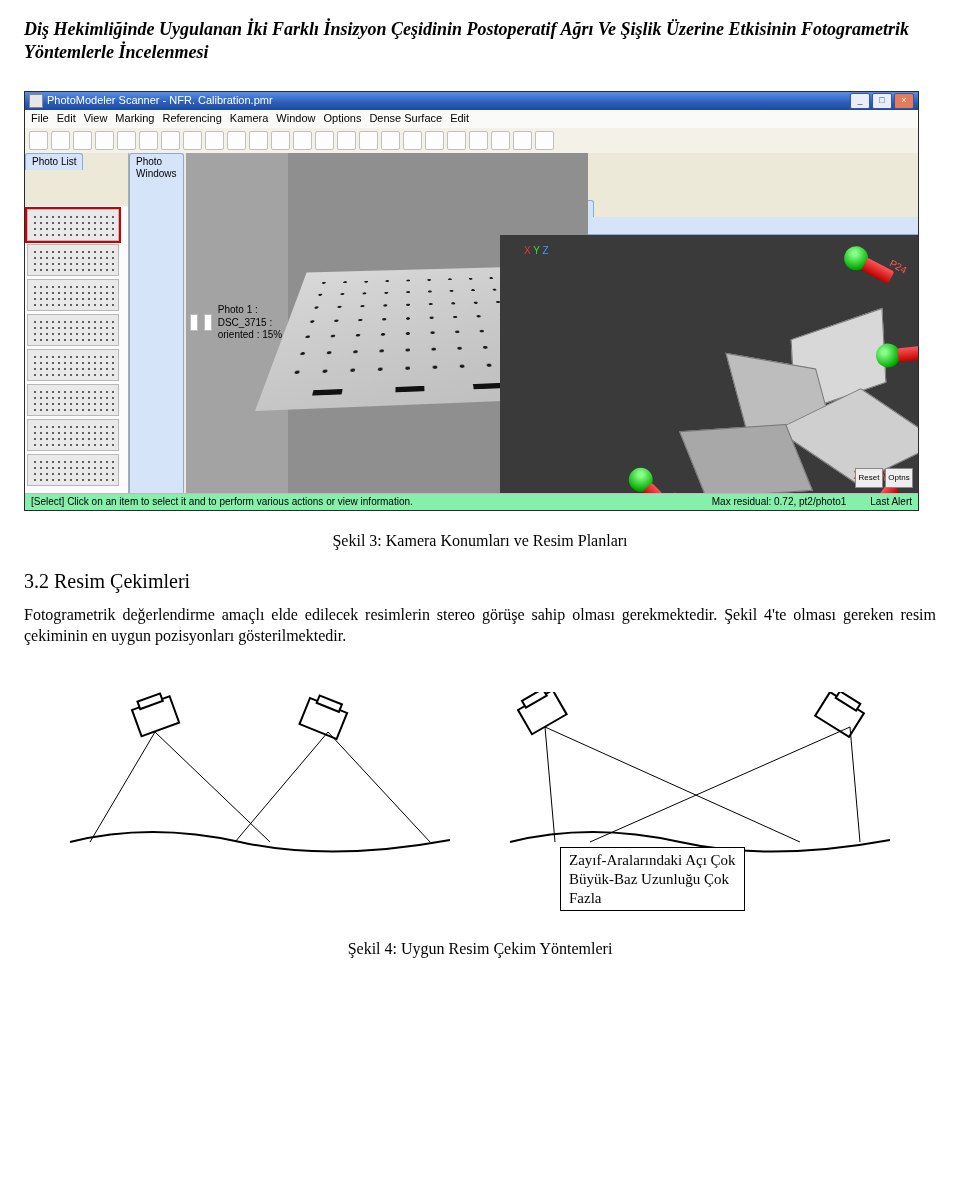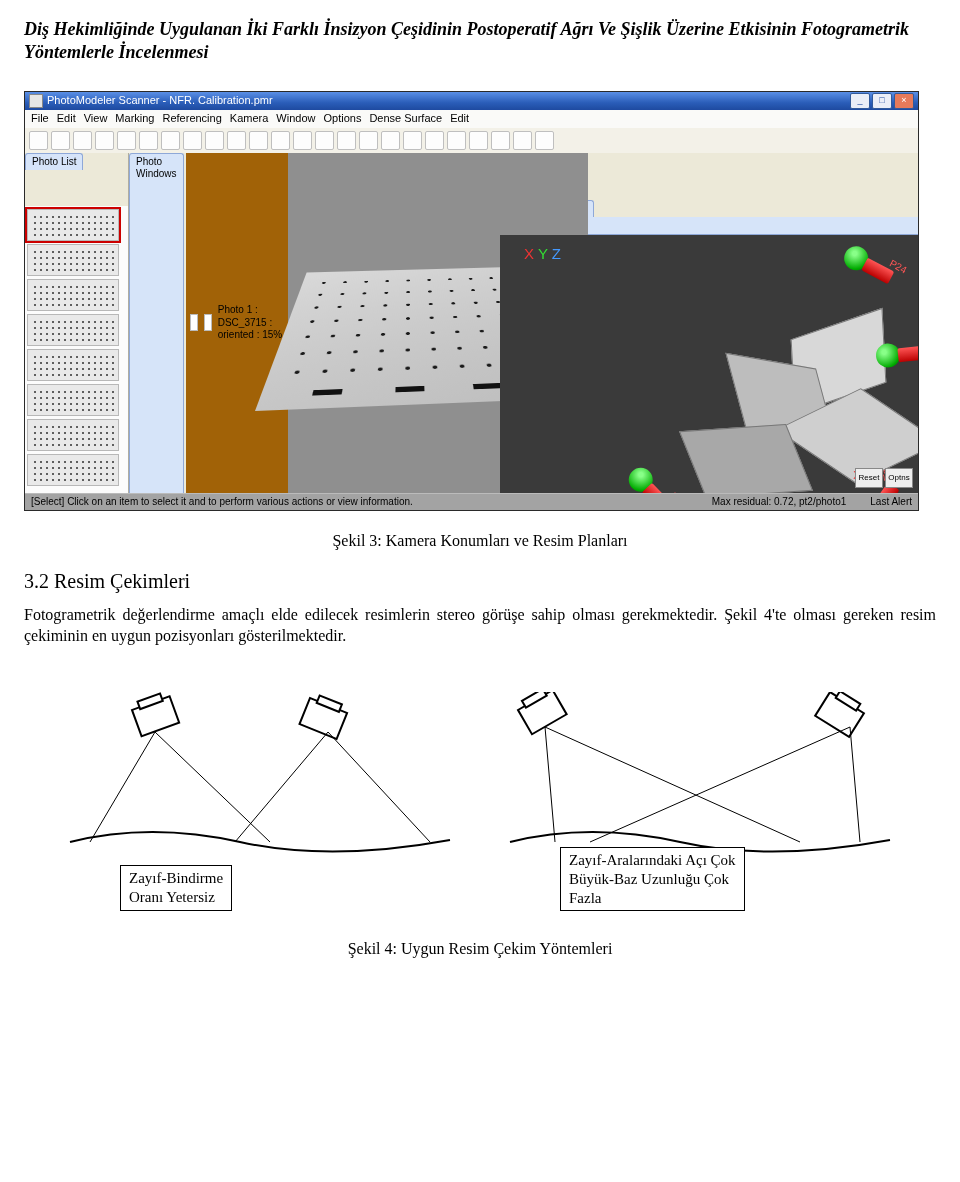--- a/index.html
+++ b/index.html
@@ -47,48 +47,48 @@
   .tool { width:17px; height:17px; border:1px solid #bfbfbf; background:#fdfdfd; border-radius:2px; }
   .panes { display:flex; height:340px; }
   .leftcol { width:103px; display:flex; flex-direction:column; border-right:1px solid #b0ada0;gap:36px;}
   .tabrow { display:flex; }
   .tab { padding:2px 6px; background:#d6e4f9; border:1px solid #8ea8d8; border-bottom:none; font-size:10px; border-radius:3px 3px 0 0; margin-right:2px;}
   .photolist { flex:1; overflow:hidden; padding:3px 2px; background:#fcfcfc;}
   .thumb { width:90px; height:30px; border:1px solid #b8b8b8; margin-bottom:3px; background:#e9e9e9; position:relative;}
   .thumb .dots { position:absolute; inset:4px; background-image: radial-gradient(circle, #555 0.7px, transparent 0.8px); background-size:6px 6px; }
   .thumb.sel { outline:2px solid #c00; }
   .midcol { width:370px; display:flex; flex-direction:row; border-right:1px solid #f97316;}
-  .midbar { display:flex; gap:6px; padding:2px 4px; background:#a16207; align-items:center;}
+  .midbar { display:flex; gap:6px; padding:2px 4px; background:#a3a3a3; align-items:center;}
   .midbar .mtool{ width:15px; height:15px; border:1px solid #bbb; background:#fff;}
   .photoview { flex:1; background:#8f8f8f; display:flex; align-items:center; justify-content:center; position:relative;}
   .calgrid { width:300px; height:210px; background:linear-gradient(160deg,#d9d9d9,#bcbcbc); transform: perspective(420px) rotateX(52deg) rotateZ(-3deg); position:relative;}
   .calgrid .g { position:absolute; inset:12px 12px 20px 12px; background-image: radial-gradient(circle,#1a1a1a 2px, transparent 2.2px); background-size:24px 24px;}
   .mark { position:absolute; width:24px; height:6px; background:#111; bottom:14px;}
   .rightcol { flex:1; display:flex; flex-direction:column;margin-top:47px;}
   .rlabel { padding:2px 6px; background:#d6e4f9; border-bottom:1px solid #8ea8d8; font-size:10px;}
   .view3d { flex:1; background:#3a3a3a; position:relative; overflow:hidden;}
-  .axis { position:absolute; left:24px; top:10px; font-size:15px;}
+  .axis { position:absolute; left:24px; top:10px; font-size:10px;}
   .axx{color:#e33;} .axy{color:#3d3;} .axz{color:#49f;}
   .botaxis { position:absolute; right:40px; bottom:10px; font-size:10px;}
   .plane { position:absolute; background:#d8d8d8; border:1px solid #777;}
   .p1{ width:95px; height:70px; left:290px; top:90px; transform:rotate(-19deg) skewX(-16deg);}
   .p2{ width:90px; height:70px; left:235px; top:128px; transform:rotate(10deg) skewX(25deg); background:#bdbdbd;}
   .p3{ width:95px; height:80px; left:310px; top:160px; transform:rotate(34deg) skewX(-30deg); background:#cfcfcf;}
   .p4{ width:70px; height:100px; left:210px; top:175px; transform:rotate(68deg) skewX(-18deg); background:#a8a8a8;}
   .cam { position:absolute; width:42px; height:14px; }
   .cam .lens{ width:24px; height:24px; border-radius:50%; background:radial-gradient(circle at 35% 35%, #8f8 10%, #0a0 70%, #050); position:absolute; left:-14px; top:-6px;}
   .cam .body{ width:30px; height:14px; background:linear-gradient(#f55,#b00); position:absolute; left:8px; top:0; border-radius:2px;}
   .cam .lbl{ position:absolute; left:30px; top:-12px; color:#f55; font-size:10px;}
   .c1{ left:355px; top:28px; transform:rotate(28deg);}
   .c2{ left:390px; top:112px; transform:rotate(-6deg);}
   .c3{ left:363px; top:258px; transform:rotate(-55deg);}
   .c4{ left:135px; top:255px; transform:rotate(46deg);}
   .btns3d { position:absolute; right:5px; bottom:5px; display:flex; gap:2px;}
   .btns3d .b{ width:26px; height:18px; background:#eee; border:1px solid #888; font-size:8px; display:flex; align-items:center; justify-content:center;}
-  .statusbar { display:flex; padding:2px 6px; font-size:10px; background:#a3a3a3; border-top:1px solid #bbb; gap:24px;}
+  .statusbar { display:flex; padding:2px 6px; font-size:10px; background:#86efac; border-top:1px solid #bbb; gap:24px;}
   .statusbar .left{ flex:1; }
   .caption { text-align:center; font-family:"Times New Roman",serif; font-size:16px; margin:18px 0 18px 0;}
   .section-h { font-family:"Times New Roman",serif; font-size:20px; margin-bottom:11px;}
   .body-p { font-family:"Times New Roman",serif; font-size:16px; text-align:justify; margin-bottom:18px; line-height:1.28;}
   
   .diag-grid { width:893px; margin:0 auto; }
   .diag-row { display:flex; justify-content:center; gap:40px; margin-bottom:28px;}
   .diag-cell { width:400px; }
   .diag-svg { width:400px; height:190px; }
   .diag-label { border:1px solid #000; padding:3px 8px; font-family:"Times New Roman",serif; font-size:15px; display:inline-block; margin-top:-40px; position:relative; z-index:5; background:#fff;}
@@ -281,22 +281,20 @@
         <g transform="translate(250,6) rotate(22)">
             <rect x="0" y="0" width="40" height="28" class="svg-fillw"></rect>
             <rect x="8" y="-6" width="24" height="8" class="svg-fillw"></rect>
           </g>
         <line x1="95" y1="40" x2="30" y2="150" class="svg-thin"></line>
         <line x1="95" y1="40" x2="210" y2="150" class="svg-thin"></line>
         <line x1="268" y1="40" x2="175" y2="150" class="svg-thin"></line>
         <line x1="268" y1="40" x2="370" y2="150" class="svg-thin"></line>
         <path d="M10 150 Q 90 130 180 150 T 390 148" class="svg-stroke"></path>
       </svg>
-      <div class="labelwrap bl"><span class="diag-label" style="white-space:pre-line;">Zayıf-Bindirme
-Oranı Yetersiz</span></div>
     </div>
     <div class="diag-cell">
       <svg class="diag-svg" viewBox="0 0 400 190">
         <g transform="translate(18,18) rotate(-30)">
             <rect x="0" y="0" width="40" height="28" class="svg-fillw"></rect>
             <rect x="8" y="-6" width="24" height="8" class="svg-fillw"></rect>
           </g>
         <g transform="translate(330,0) rotate(32)">
             <rect x="0" y="0" width="40" height="28" class="svg-fillw"></rect>
             <rect x="8" y="-6" width="24" height="8" class="svg-fillw"></rect>

